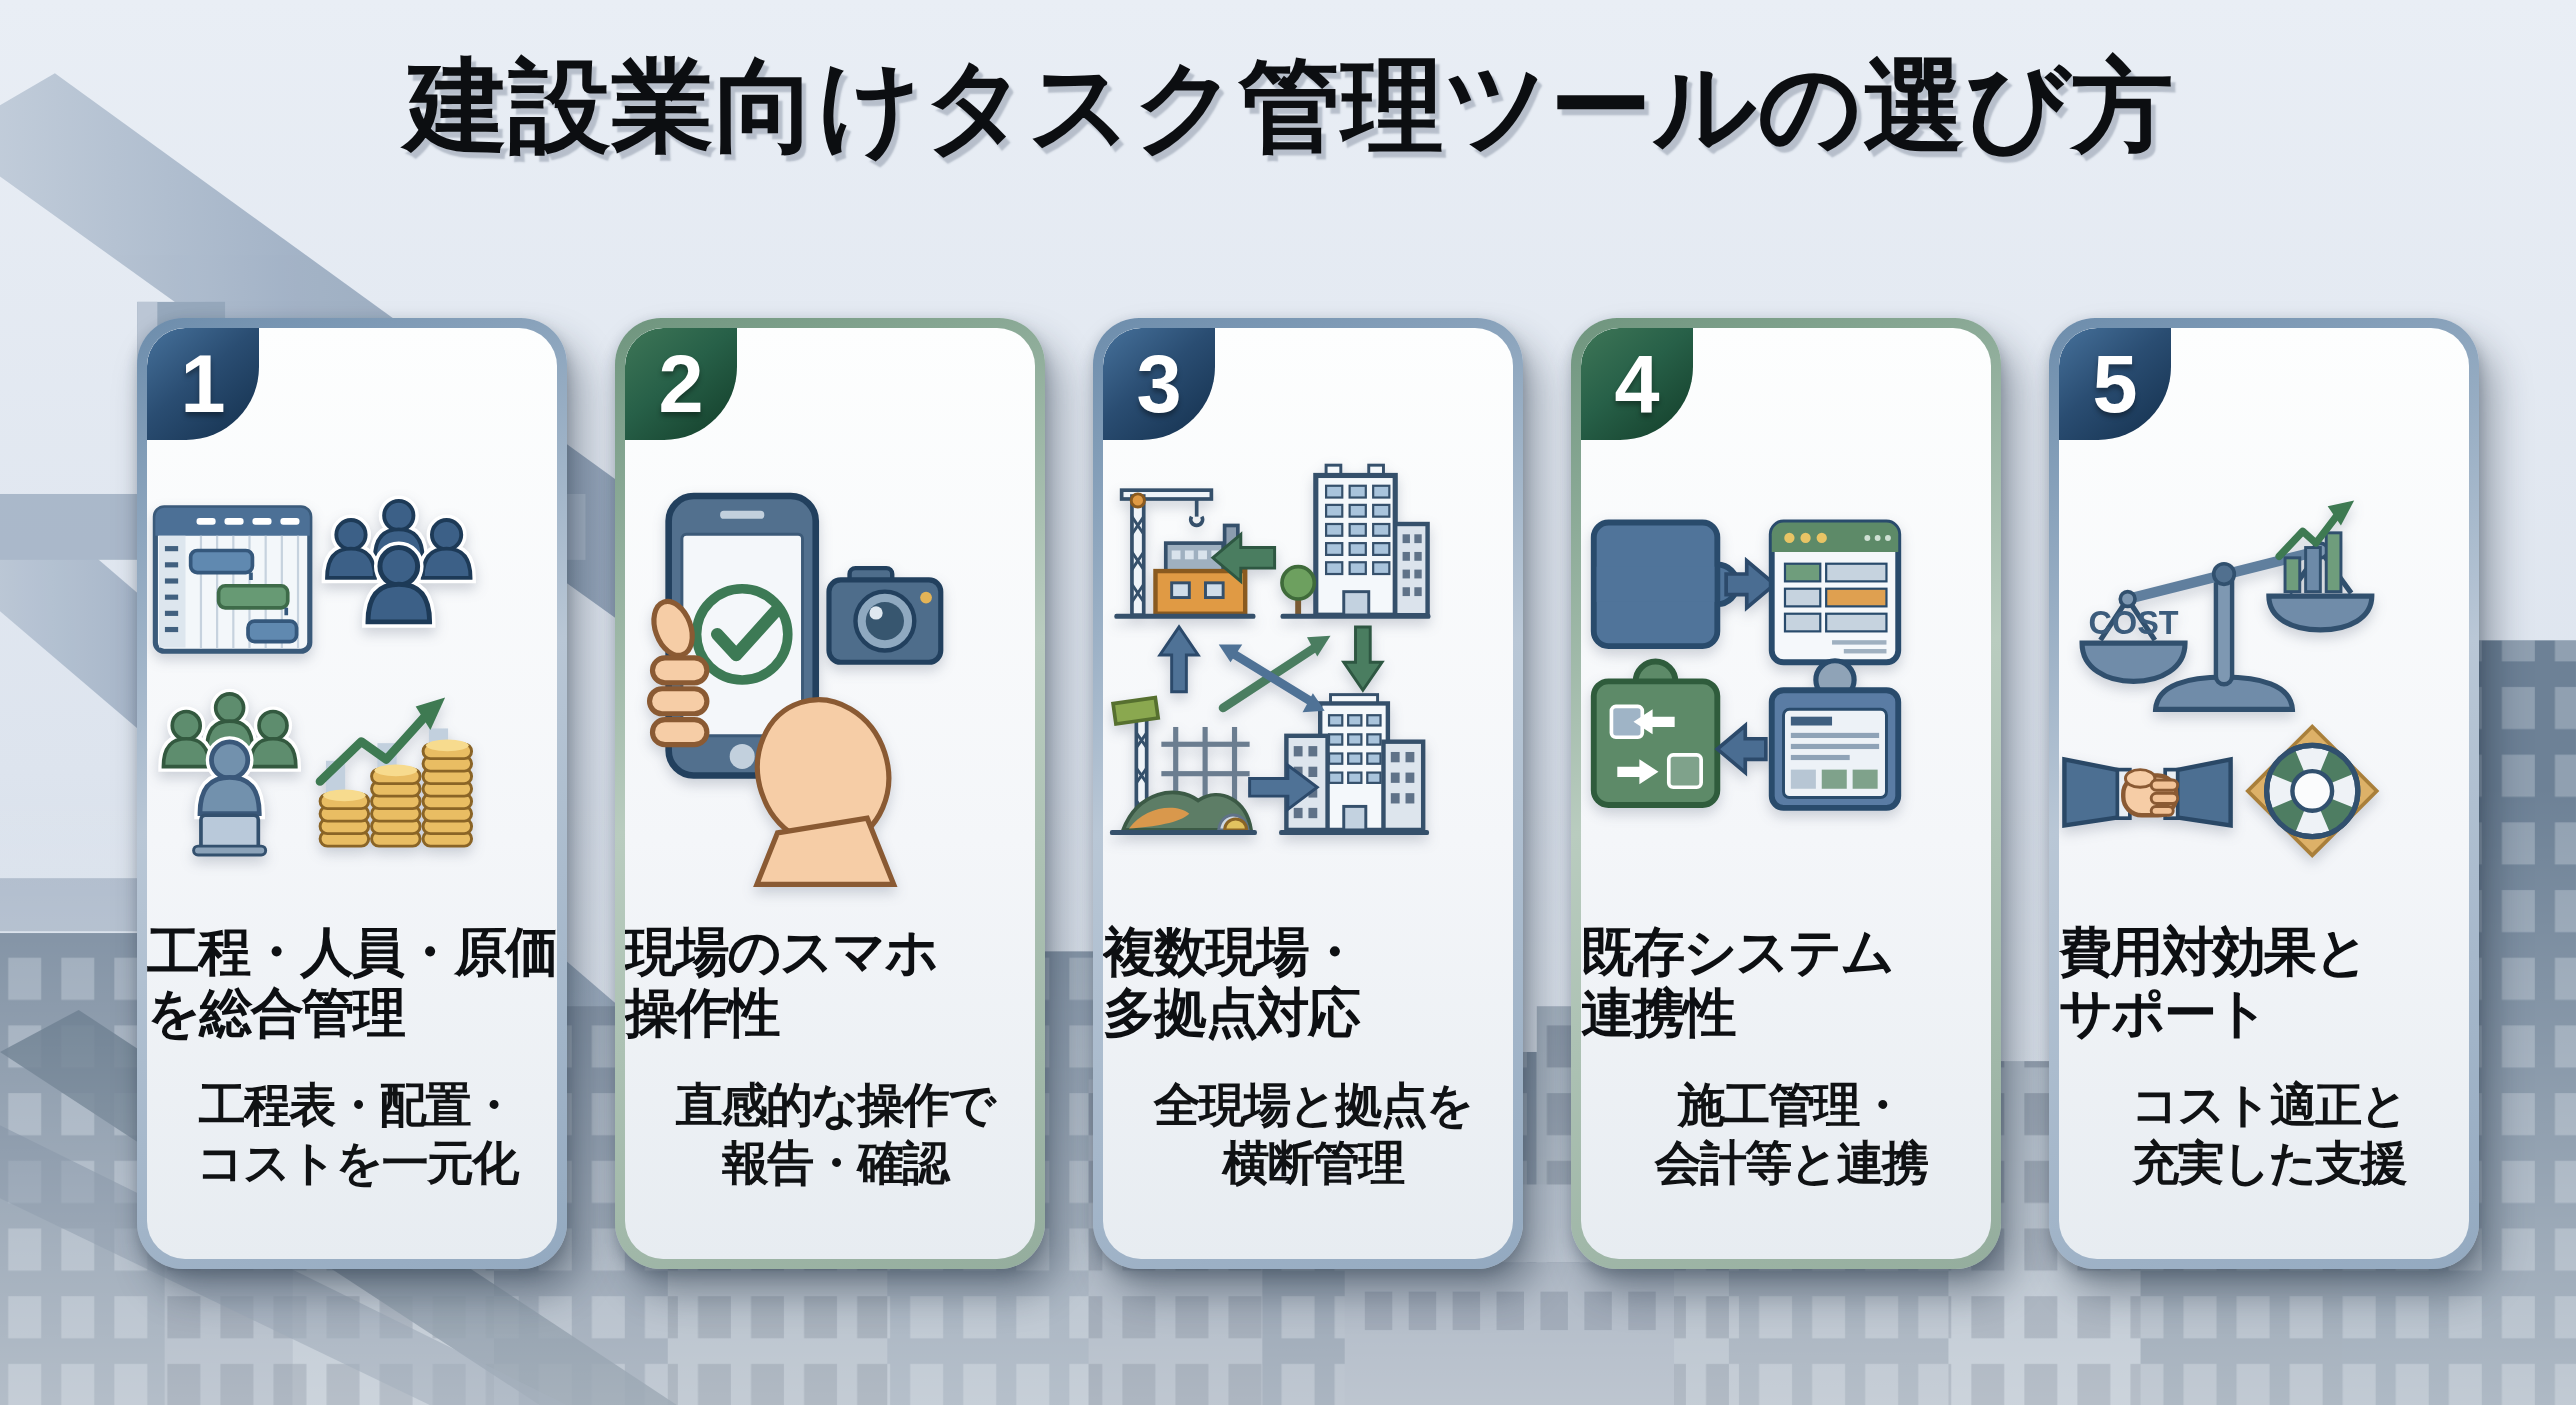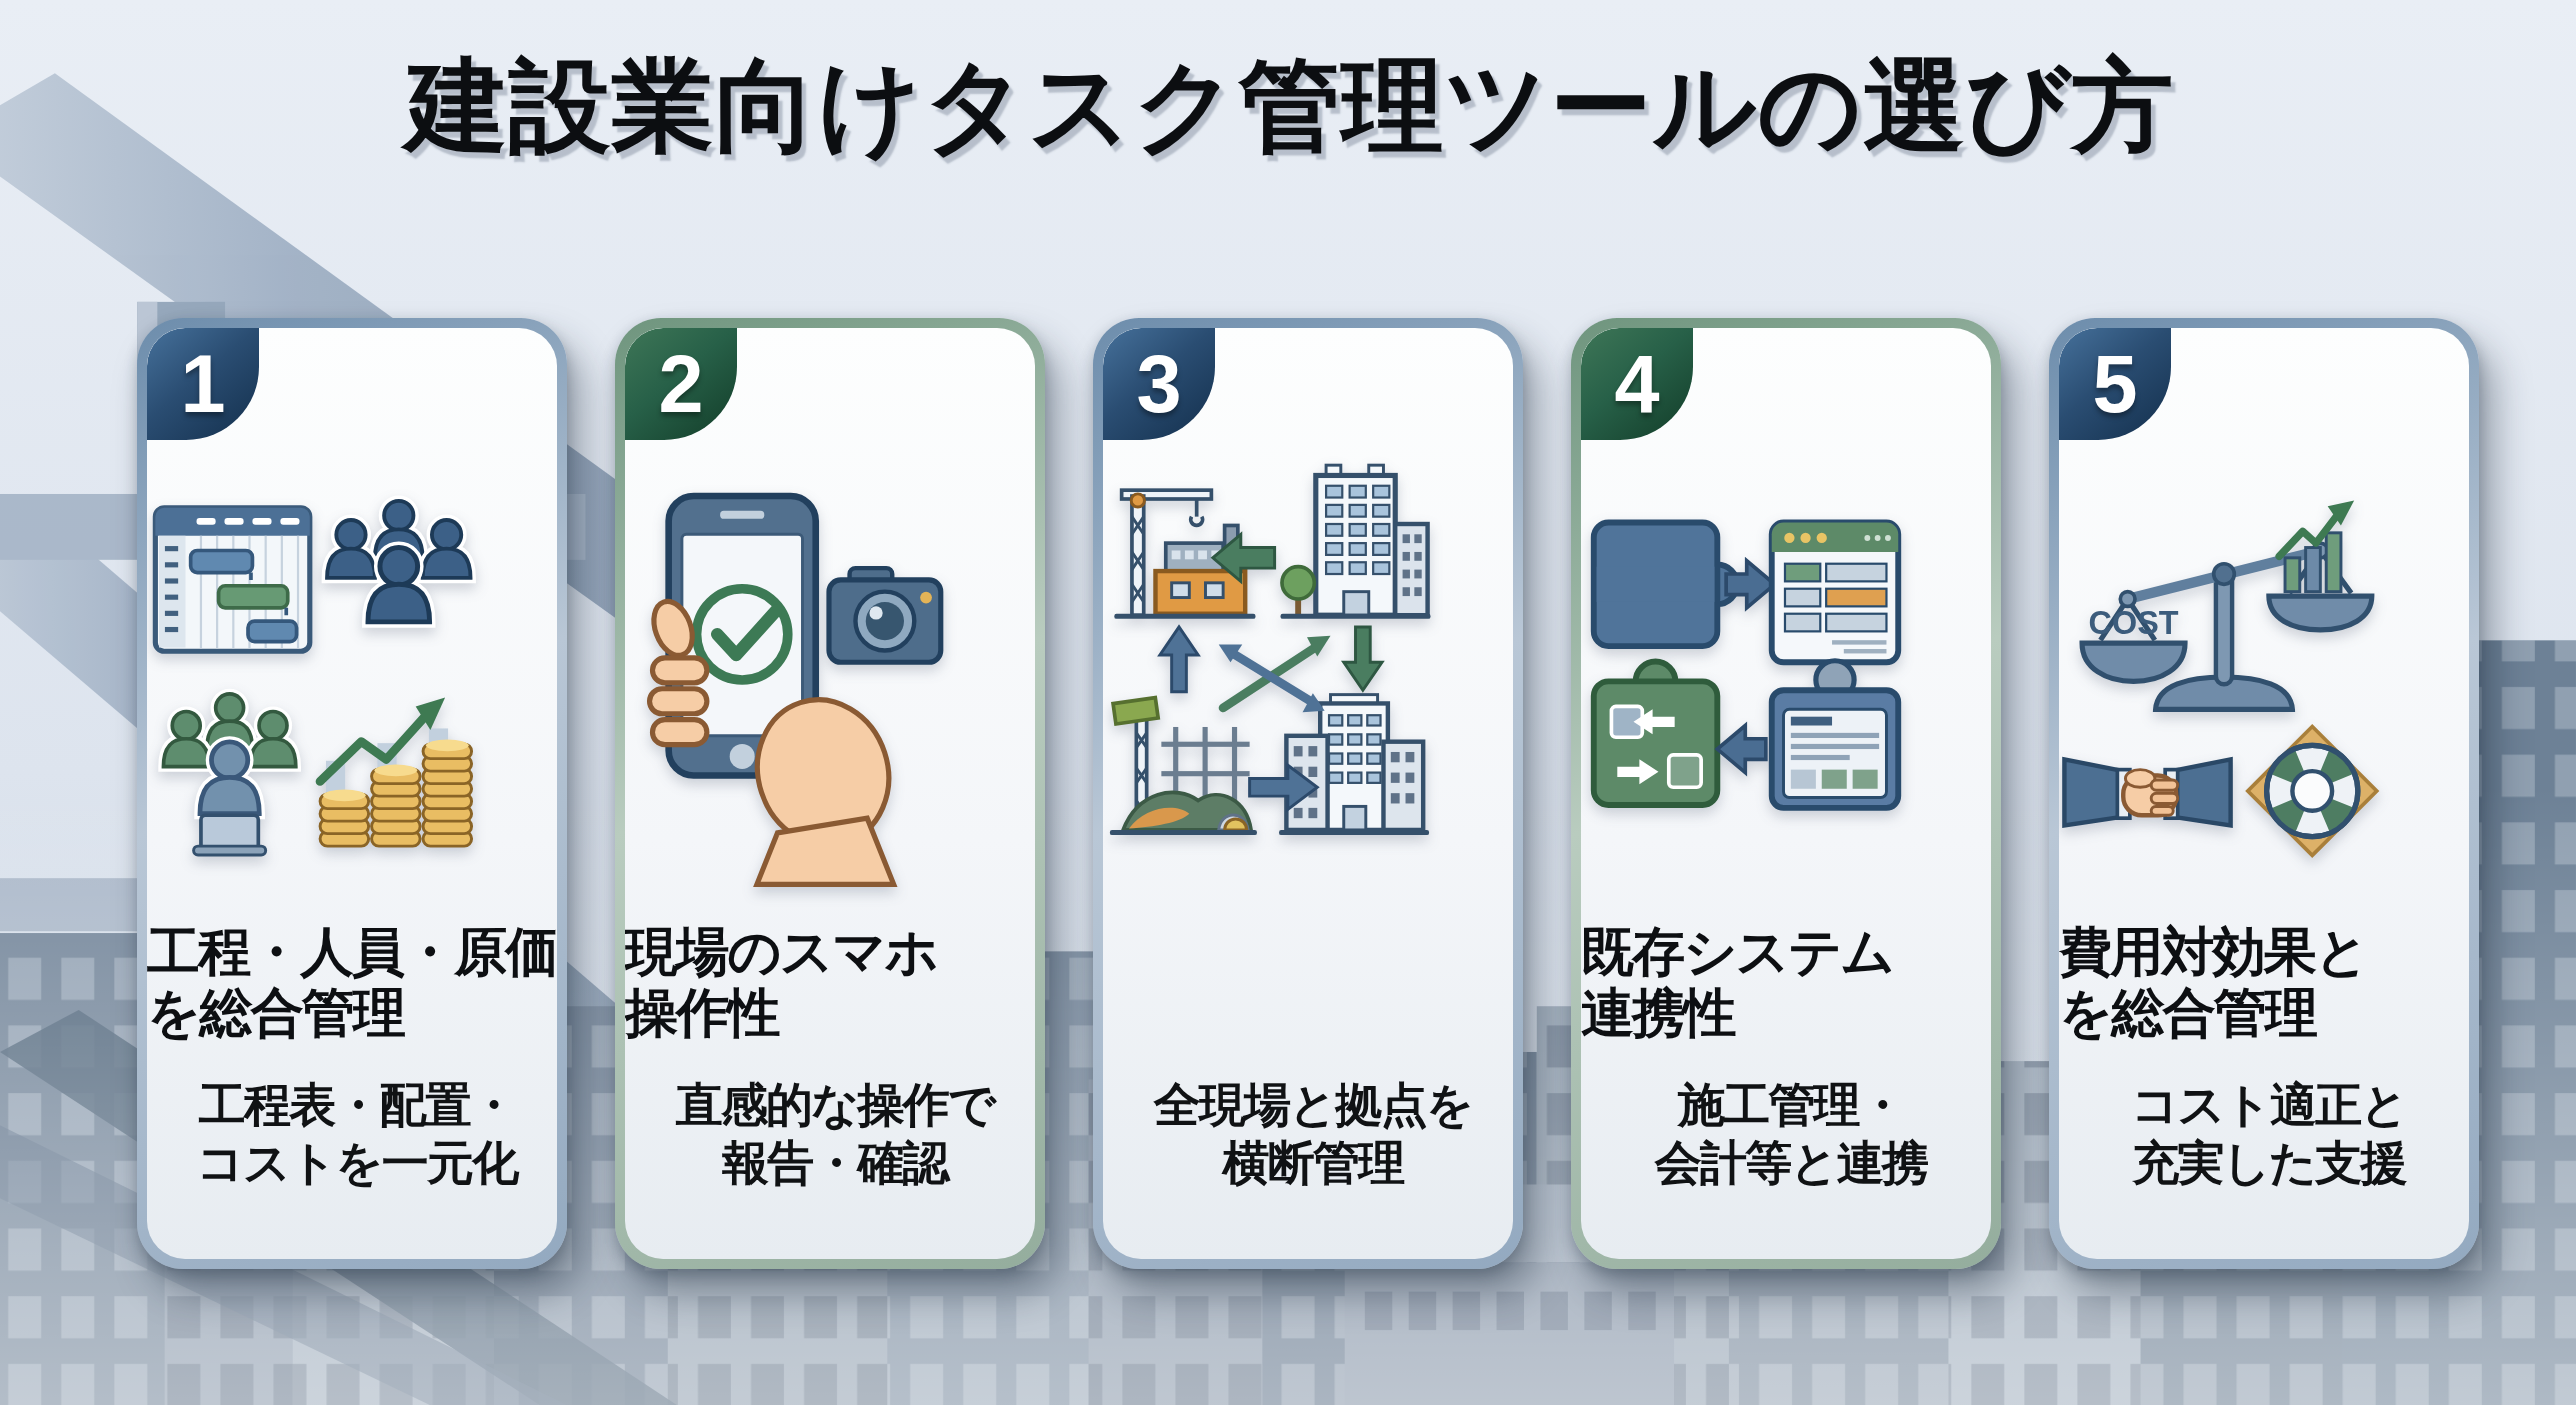--- a/index.html
+++ b/index.html
@@ -475,20 +475,22 @@
               <polygon points="342,214 362,214 362,262 378,262 352,300 326,262 342,262" fill="#4a7d60" stroke="#2e5742" stroke-width="4"></polygon>
               <polygon points="198,420 250,420 250,402 290,432 250,462 250,444 198,444" fill="#4f7296" stroke="#2c4a6b" stroke-width="4"></polygon>
               <line x1="162" y1="324" x2="290" y2="240" stroke="#4a7d60" stroke-width="12" stroke-linecap="round"></line>
               <polygon points="308,226 276,228 290,254" fill="#4a7d60"></polygon>
               <line x1="172" y1="248" x2="286" y2="318" stroke="#4f7296" stroke-width="12" stroke-linecap="round"></line>
               <polygon points="156,238 188,238 172,262" fill="#4f7296"></polygon>
               <polygon points="300,328 270,330 284,304" fill="#4f7296"></polygon>
             </g>
           </svg>
         </div>
+        <p class="card-heading">複数現場・
+多拠点対応</p>
         <p class="card-subtext">全現場と拠点を
 横断管理</p>
       </div>
     </div>
 
     <div class="card green">
       <div class="card-inner">
         <div class="badge green">
           <span>4</span>
         </div>
@@ -609,21 +611,21 @@
             <g transform="translate(248,352)">
               <rect x="33" y="23" width="124" height="124" fill="#ddb168" stroke="#a97f3a" stroke-width="5" transform="rotate(45 95 85)"></rect>
               <circle cx="95" cy="85" r="62" fill="#eef2f6" stroke="#31506e" stroke-width="7"></circle>
               <circle cx="95" cy="85" r="44" fill="none" stroke="#4e7d62" stroke-width="34" stroke-dasharray="34.5 34.6" transform="rotate(22 95 85)"></circle>
               <circle cx="95" cy="85" r="62" fill="none" stroke="#31506e" stroke-width="7"></circle>
               <circle cx="95" cy="85" r="27" fill="#fbfcfd" stroke="#31506e" stroke-width="6"></circle>
             </g>
           </svg>
         </div>
         <p class="card-heading">費用対効果と
-を総合管理</p>
+サポート</p>
         <p class="card-subtext">コスト適正と
 充実した支援</p>
       </div>
     </div>
 
   </div>
 </div>
 
 
 </body></html>

